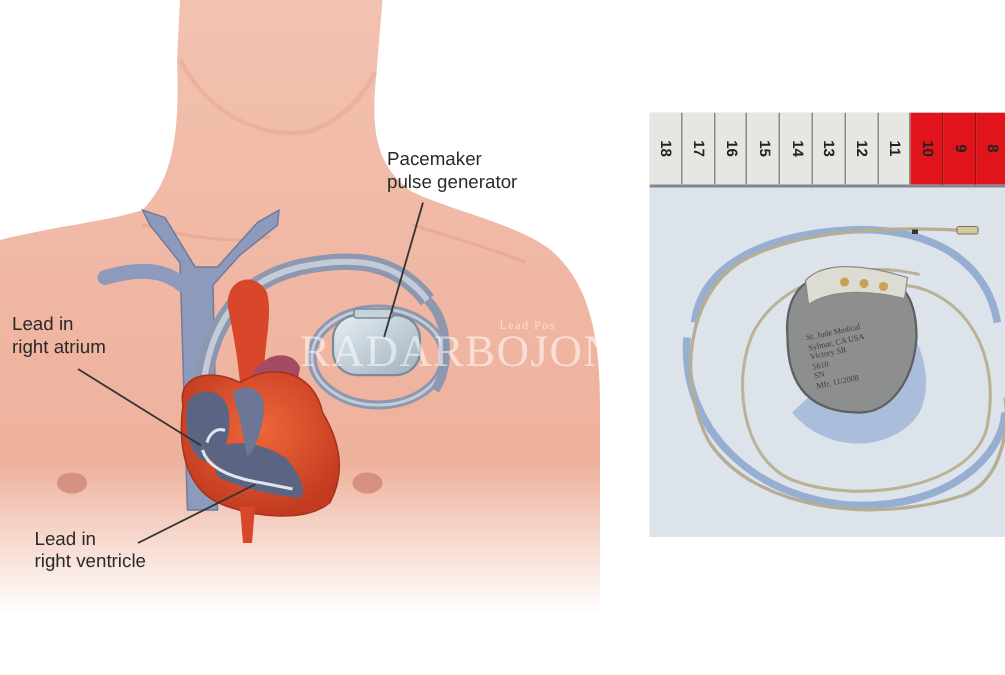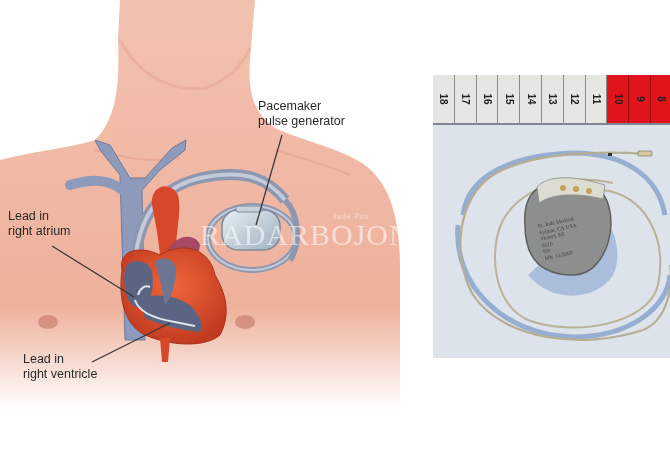--- a/index.html
+++ b/index.html
@@ -77,21 +77,21 @@
   </svg>
 
   <div class="label" style="left:258px; top:99px;">Pacemaker
 pulse generator</div>
   <div class="label" style="left:8px; top:209px;">Lead in
 right atrium</div>
   <div class="label" style="left:23px; top:352px;">Lead in
 right ventricle</div>
 </div>
 
-<div class="watermark" style="left:333px; top:212px; font-size:8px;">Jude Pos</div>
+<div class="watermark" style="left:333px; top:212px; font-size:8px;">Lead Pos</div>
 <div class="watermark" style="left:200px; top:218px; font-size:30px;">RADARBOJONEGORO</div>
 
 <div class="panel" id="photo">
   <div class="ruler">
     <div class="tick">
         <span>18</span>
       </div>
     <div class="tick">
         <span>17</span>
       </div>

